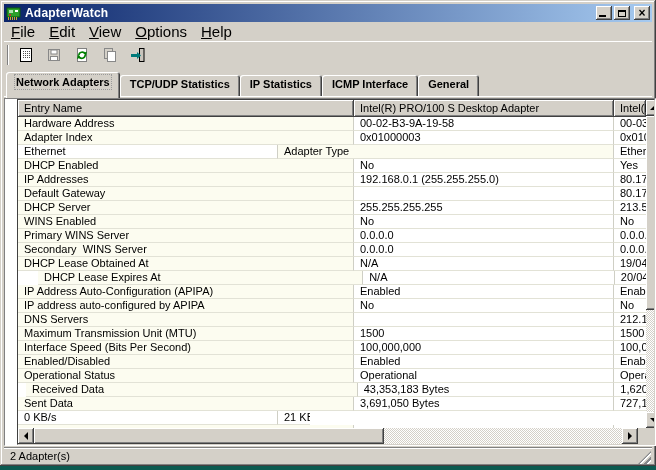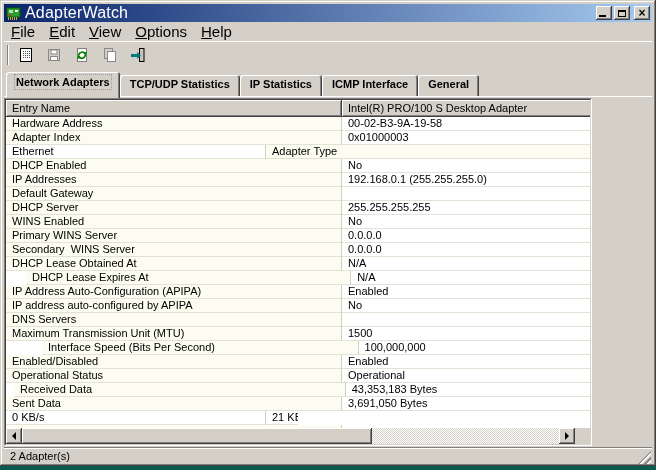--- a/index.html
+++ b/index.html
@@ -8,21 +8,21 @@
 
   .window { position:absolute; left:0; top:0; width:656px; height:466px;
     background:var(--window-face,#d4d0c8);
     box-shadow: inset -1px -1px 0 #404040, inset 1px 1px 0 #d4d0c8, inset -2px -2px 0 #808080, inset 2px 2px 0 #ffffff; }
 
   
   .titlebar { position:absolute; left:4px; top:4px; right:4px; height:18px;
     background:linear-gradient(to right, var(--titlebar-left,#0a246a), var(--titlebar-right,#a6caf0));
     display:flex; align-items:center; padding:0 2px; }
   .app-icon { width:16px; height:16px; flex:0 0 16px; margin-right:3px; }
-  .title-text { color:#fff; font-size:16px; font-weight:normal; flex:1;
+  .title-text { color:#fff; font-size:12px; font-weight:bold; flex:1;
     white-space:nowrap; overflow:hidden; letter-spacing:.2px; }
   .tbtn { width:16px; height:14px; background:#d4d0c8; margin-left:2px;
     box-shadow: inset -1px -1px 0 #404040, inset 1px 1px 0 #fff, inset -2px -2px 0 #808080, inset 2px 2px 0 #d4d0c8;
     display:flex; align-items:center; justify-content:center; position:relative; }
   .tbtn.close { margin-left:4px; }
   .glyph-min { position:absolute; left:3px; bottom:3px; width:7px; height:2px; background:#000; }
   .glyph-max { width:8px; height:7px; border:1px solid #000; border-top:2px solid #000; }
   .glyph-x { font-size:12px; font-weight:bold; line-height:10px; color:#000; }
 
   
@@ -43,22 +43,22 @@
   .tabstrip::after { content:""; position:absolute; left:0; right:0; bottom:0; height:2px;
     background:#d4d0c8; box-shadow: inset 0 1px 0 #fff; z-index:3; }
   .tab { position:relative; z-index:2; height:21px; margin-bottom:2px; background:#d4d0c8;
     padding:3px 10px 0 10px; font-size:11px; font-weight:bold; white-space:nowrap;
     border-radius:3px 3px 0 0;
     box-shadow: inset 1px 1px 0 #fff, inset -1px 0 0 #404040, inset -2px 0 0 #808080; }
   .tab.active { z-index:4; height:26px; margin-bottom:0; padding-top:4px; }
   .tab.active .tab-label { outline:1px dotted #9a9a9a; outline-offset:1px; }
 
   
-  .listview { position:absolute; left:4px; top:98px; width:588px; height:348px;
-    border:1px solid; border-color:#808080 #fff #fff #808080; background:#fff; }
+  .listview { position:absolute; left:4px; top:98px; width:652px; height:348px;
+    border:1px solid; border-color:#808080 #fff #fff #808080; background:#fff;padding-left:12px; }
   .lv2 { width:100%; height:100%; border:1px solid; border-color:#404040 #d4d0c8 #d4d0c8 #404040;
     display:flex; flex-direction:column; overflow:hidden; }
   .lv-top { flex:1; display:flex; min-height:0; }
   .lv-main { width:628px; display:flex; flex-direction:column; min-height:0; }
   .lv-header { height:17px; display:flex; flex:0 0 17px; background:#d4d0c8; }
   .hcell { height:17px; background:#d4d0c8; font-size:11px; line-height:16px;
     padding-left:6px; white-space:pre; overflow:hidden;
     box-shadow: inset -1px -1px 0 #404040, inset 1px 1px 0 #fff, inset -2px -2px 0 #808080; }
   .lv-body { flex:1; overflow:hidden; background:#fff; }
   .lv-row { display:flex; height:14px; }
@@ -283,21 +283,21 @@
                   <div class="cell name" style="width: 336px;">DNS Servers</div>
                   <div class="cell val" style="width: 260px;"></div>
                   <div class="cell val last" style="width: 32px;">212.1</div>
                 </div>
                 <div class="lv-row">
                   <div class="cell name" style="width: 336px;">Maximum Transmission Unit (MTU)</div>
                   <div class="cell val" style="width: 260px;">1500</div>
                   <div class="cell val last" style="width: 32px;">1500</div>
                 </div>
                 <div class="lv-row">
-                  <div class="cell name" style="width: 336px; margin-left: 36px;">Interface Speed (Bits Per Second)</div>
+                  <div class="cell name" style="width: 336px;">Interface Speed (Bits Per Second)</div>
                   <div class="cell val" style="width: 260px;">100,000,000</div>
                   <div class="cell val last" style="width: 32px;">100,00</div>
                 </div>
                 <div class="lv-row">
                   <div class="cell name" style="width: 336px;">Enabled/Disabled</div>
                   <div class="cell val" style="width: 260px;">Enabled</div>
                   <div class="cell val last" style="width: 32px;">Enable</div>
                 </div>
                 <div class="lv-row">
                   <div class="cell name" style="width: 336px;">Operational Status</div>

